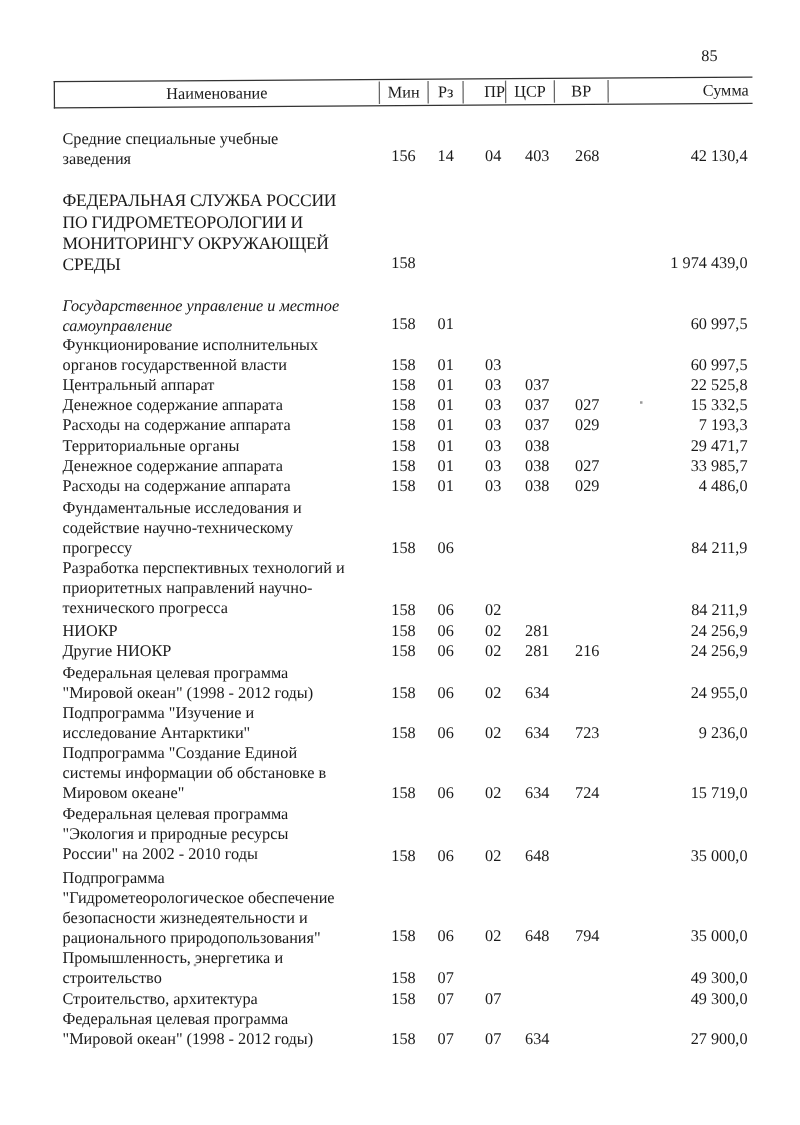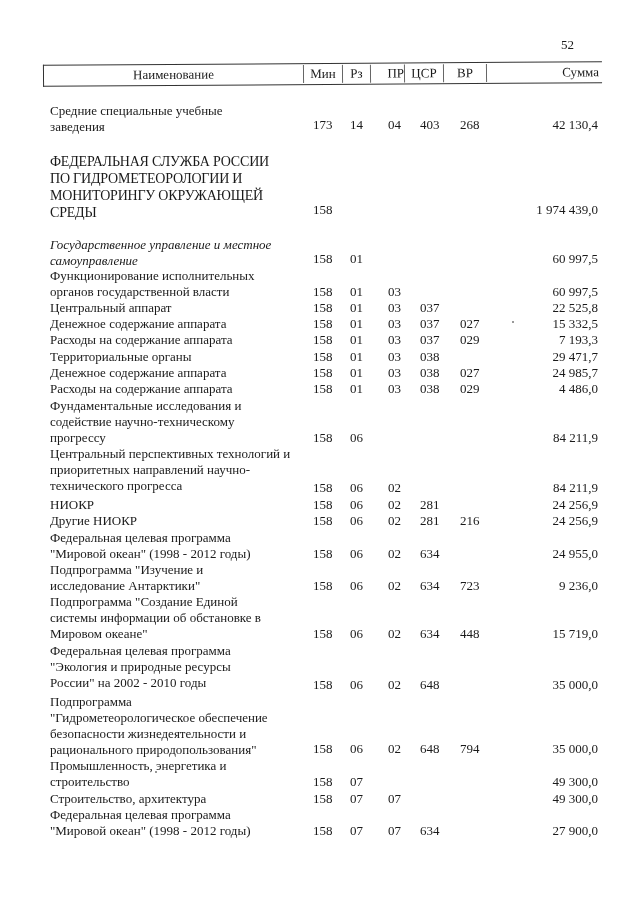--- a/index.html
+++ b/index.html
@@ -35,37 +35,37 @@
   .c-rz  { left: 350px; }
   .c-pr  { left: 388px; }
   .c-csr { left: 420px; }
   .c-vr  { left: 460px; }
   .c-sum { right: 42px; text-align: right; }
   .speck { position: absolute; width: 2px; height: 2px; background: #999; }
 </style>
 </head>
 <body>
 
-<div class="page-number">52</div>
+<div class="page-number">85</div>
 
 <div class="header">
   <div class="cell" style="left:0;width:259px;text-align:center;">Наименование</div>
   <div class="cell" style="left:260px;width:38px;text-align:center;">Мин</div>
   <div class="cell" style="left:299px;width:27px;text-align:center;">Рз</div>
   <div class="cell" style="left:327px;width:33px;text-align:right;padding-right:0;">ПР</div>
   <div class="cell" style="left:361px;width:38px;text-align:center;font-family:Liberation Serif, serif;">ЦСР</div>
   <div class="cell" style="left:400px;width:42px;text-align:center;">ВР</div>
   <div class="cell" style="left:443px;width:112px;text-align:right;border-right:none;">Сумма</div>
 </div>
 
 <div class="rows" id="rows">
     <div class="row" style="top: 0px;">
       <div class="name" style="top: 103px;">Средние специальные учебные
 заведения</div>
-      <div class="code c-min" style="top: 117px;">173</div>
+      <div class="code c-min" style="top: 117px;">156</div>
       <div class="code c-rz" style="top: 117px;">14</div>
       <div class="code c-pr" style="top: 117px;">04</div>
       <div class="code c-csr" style="top: 117px;">403</div>
       <div class="code c-vr" style="top: 117px;">268</div>
       <div class="code c-sum" style="top: 117px; text-align: center;">42 130,4</div>
     </div>
     <div class="row" style="top: 0px;">
       <div class="name caps" style="top: 153px;">ФЕДЕРАЛЬНАЯ СЛУЖБА РОССИИ
 ПО ГИДРОМЕТЕОРОЛОГИИ И
 МОНИТОРИНГУ ОКРУЖАЮЩЕЙ
@@ -133,21 +133,21 @@
       <div class="code c-vr" style="top: 349px;"></div>
       <div class="code c-sum" style="top: 349px;">29 471,7</div>
     </div>
     <div class="row" style="top: 0px;">
       <div class="name" style="top: 365px;">Денежное содержание аппарата</div>
       <div class="code c-min" style="top: 365px;">158</div>
       <div class="code c-rz" style="top: 365px;">01</div>
       <div class="code c-pr" style="top: 365px;">03</div>
       <div class="code c-csr" style="top: 365px;">038</div>
       <div class="code c-vr" style="top: 365px;">027</div>
-      <div class="code c-sum" style="top: 365px;">24 985,7</div>
+      <div class="code c-sum" style="top: 365px;">33 985,7</div>
     </div>
     <div class="row" style="top: 0px;">
       <div class="name" style="top: 381px;">Расходы на содержание аппарата</div>
       <div class="code c-min" style="top: 381px;">158</div>
       <div class="code c-rz" style="top: 381px;">01</div>
       <div class="code c-pr" style="top: 381px;">03</div>
       <div class="code c-csr" style="top: 381px;">038</div>
       <div class="code c-vr" style="top: 381px;">029</div>
       <div class="code c-sum" style="top: 381px;">4 486,0</div>
     </div>
@@ -156,21 +156,21 @@
 содействие научно-техническому
 прогрессу</div>
       <div class="code c-min" style="top: 430px;">158</div>
       <div class="code c-rz" style="top: 430px;">06</div>
       <div class="code c-pr" style="top: 430px;"></div>
       <div class="code c-csr" style="top: 430px;"></div>
       <div class="code c-vr" style="top: 430px;"></div>
       <div class="code c-sum" style="top: 430px;">84 211,9</div>
     </div>
     <div class="row" style="top: 0px;">
-      <div class="name" style="top: 446px;">Центральный перспективных технологий и
+      <div class="name" style="top: 446px;">Разработка перспективных технологий и
 приоритетных направлений научно-
 технического прогресса</div>
       <div class="code c-min" style="top: 480px;">158</div>
       <div class="code c-rz" style="top: 480px;">06</div>
       <div class="code c-pr" style="top: 480px;">02</div>
       <div class="code c-csr" style="top: 480px;"></div>
       <div class="code c-vr" style="top: 480px;"></div>
       <div class="code c-sum" style="top: 480px;">84 211,9</div>
     </div>
     <div class="row" style="top: 0px;">
@@ -212,21 +212,21 @@
       <div class="code c-sum" style="top: 578px;">9 236,0</div>
     </div>
     <div class="row" style="top: 0px;">
       <div class="name" style="top: 594px;">Подпрограмма "Создание Единой
 системы информации об обстановке в
 Мировом океане"</div>
       <div class="code c-min" style="top: 626px;">158</div>
       <div class="code c-rz" style="top: 626px;">06</div>
       <div class="code c-pr" style="top: 626px;">02</div>
       <div class="code c-csr" style="top: 626px;">634</div>
-      <div class="code c-vr" style="top: 626px;">448</div>
+      <div class="code c-vr" style="top: 626px;">724</div>
       <div class="code c-sum" style="top: 626px;">15 719,0</div>
     </div>
     <div class="row" style="top: 0px;">
       <div class="name" style="top: 643px;">Федеральная целевая программа
 "Экология и природные ресурсы
 России" на 2002 - 2010 годы</div>
       <div class="code c-min" style="top: 677px;">158</div>
       <div class="code c-rz" style="top: 677px;">06</div>
       <div class="code c-pr" style="top: 677px;">02</div>
       <div class="code c-csr" style="top: 677px;">648</div>

